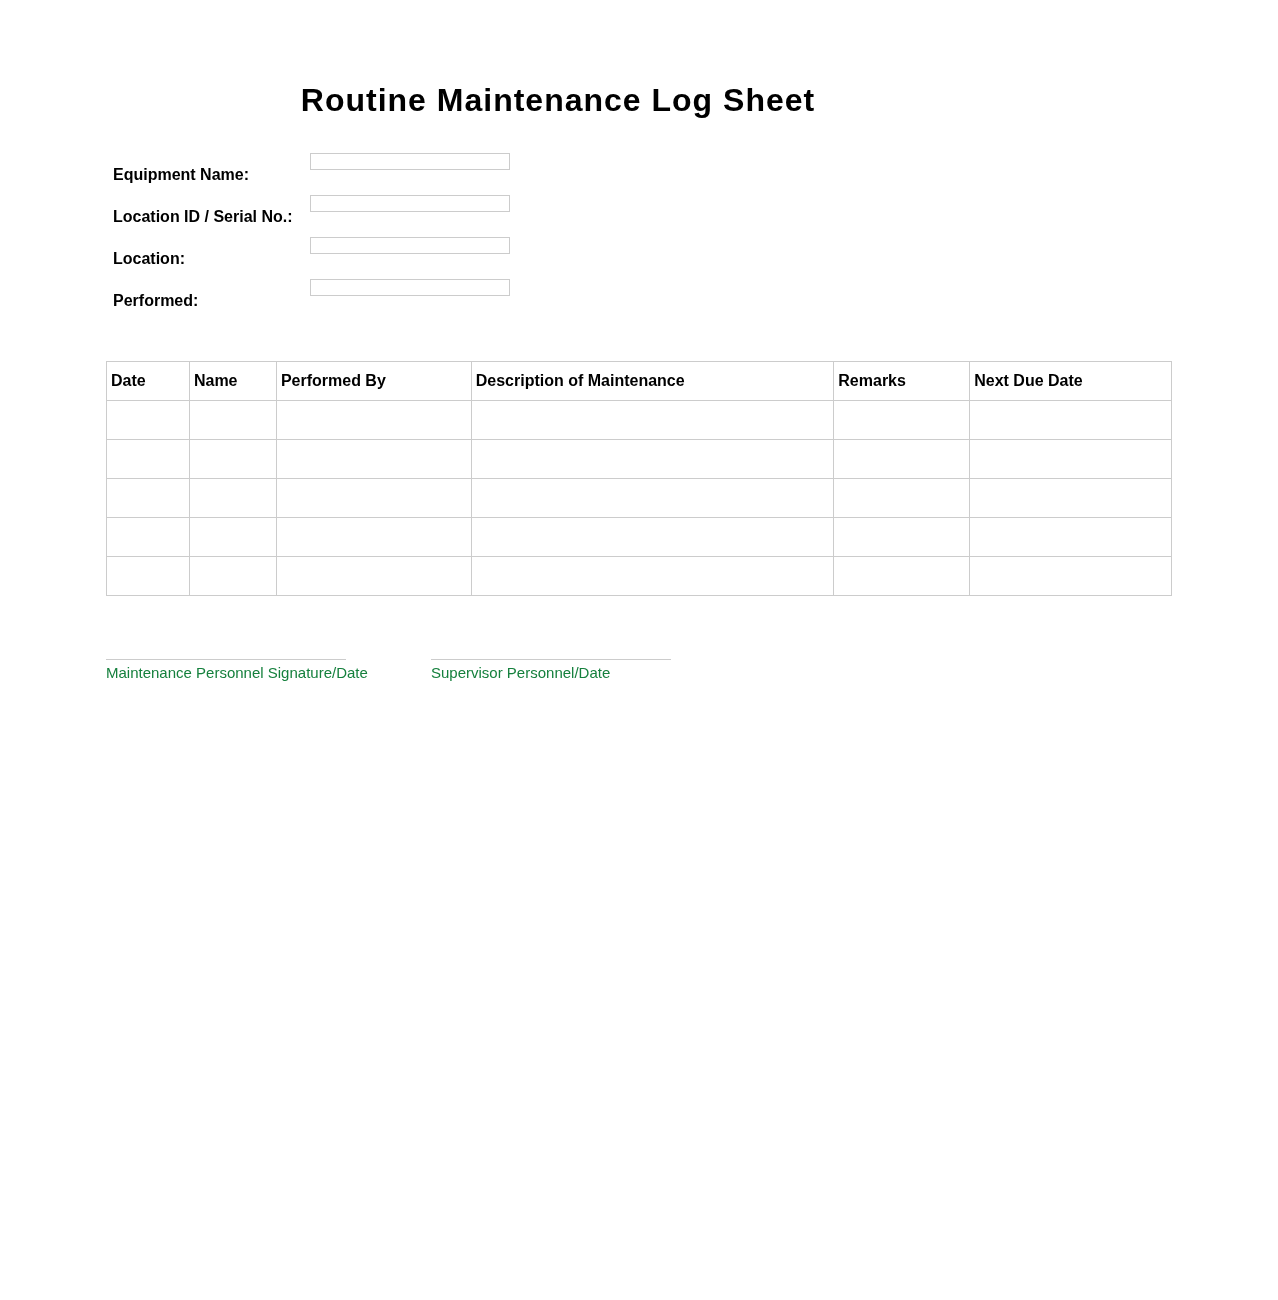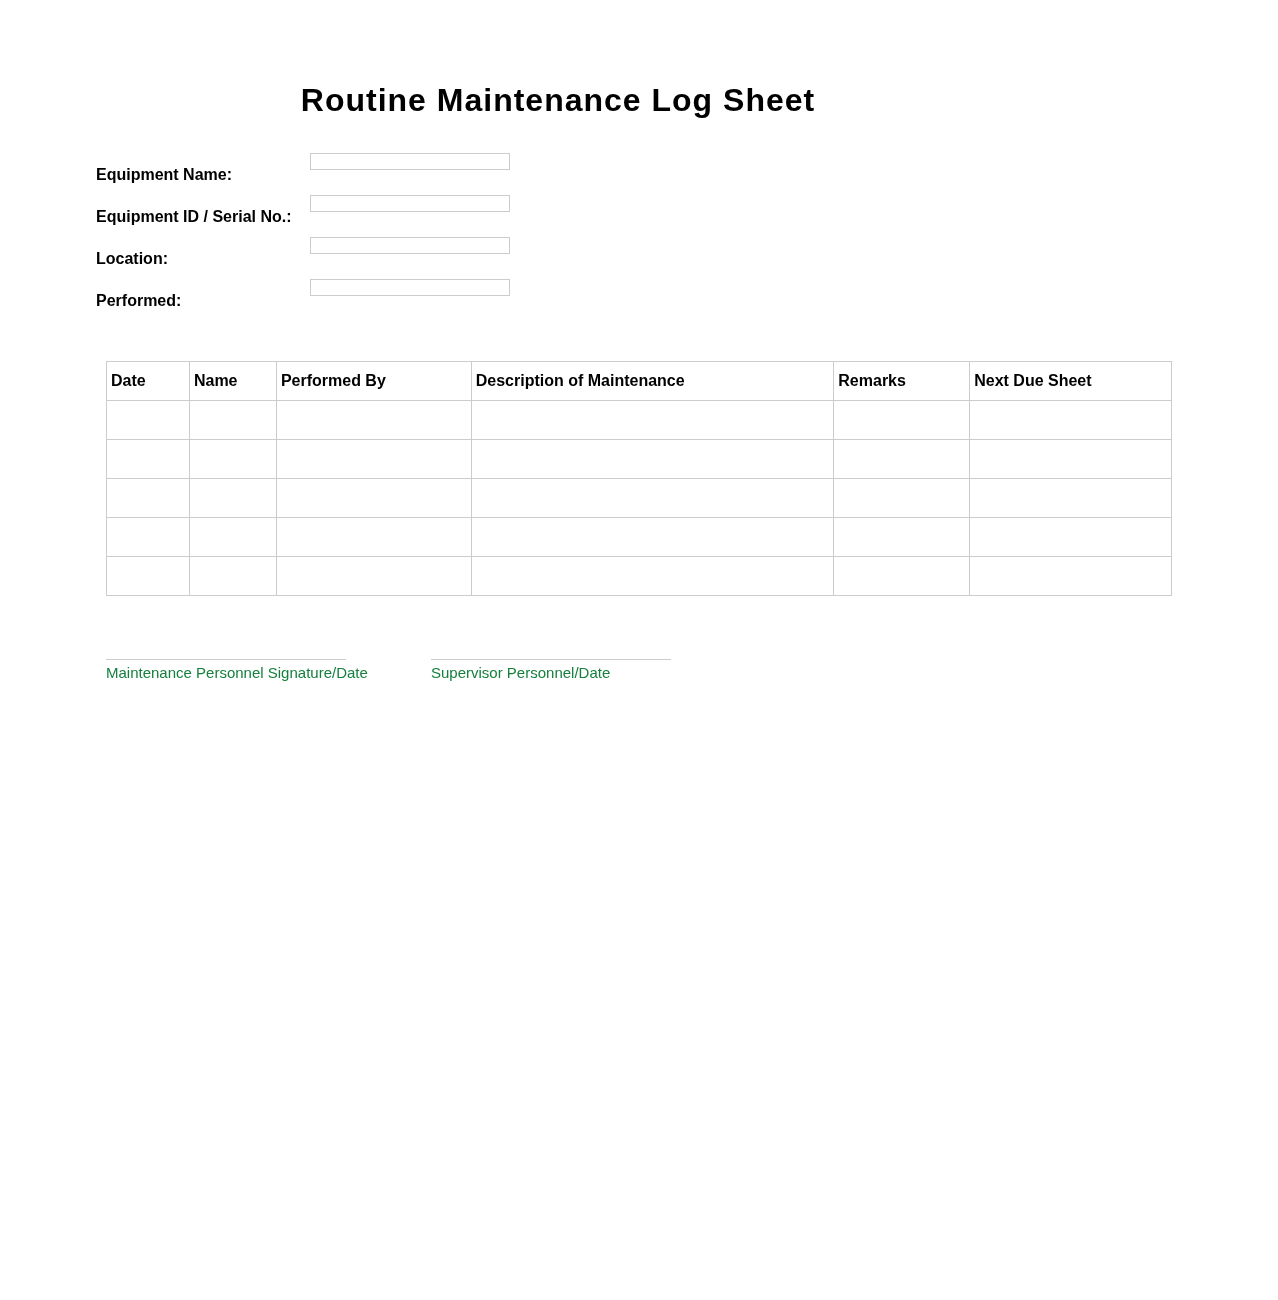--- a/index.html
+++ b/index.html
@@ -1,34 +1,34 @@
 <!DOCTYPE html>
 <html><head>
   <meta charset="utf-8">
   <style>
     html, body { margin: 0; padding: 0; background: #ffffff; }
     body { width: 1278px; height: 1300px; position: relative; font-family: "Liberation Sans", sans-serif; color: #000; }
     .title { position: absolute; left: 0; width: 1116px; top: 82px; text-align: center; font-size: 32px; font-weight: bold; letter-spacing: 1px; margin: 0; }
-    .field-label { position: absolute; left: 96px; font-size: 16px; font-weight: bold; }
+    .field-label { position: absolute; left: 113px; font-size: 16px; font-weight: bold; }
     .field-input { position: absolute; left: 310px; width: 198px; height: 15px; border: 1px solid #cccccc; background: #fff; padding: 0; margin: 0; box-sizing: content-box; }
     table.log { position: absolute; left: 106px; top: 361px; width: 1066px; border-collapse: collapse; }
     table.log th, table.log td { border: 1px solid #cccccc; height: 38px; padding: 0 4px; text-align: left; font-size: 16px; }
     table.log th { font-weight: bold; }
     .sig { position: absolute; top: 659px; width: 240px; border-top: 1px solid #cccccc; }
     .sig-label { position: absolute; top: 664px; font-size: 15px; color: #15803d; white-space: nowrap; }
   </style>
 </head>
 <body>
 
 <h1 class="title">Routine Maintenance Log Sheet</h1>
 
 <div class="field-label" style="top:166px">Equipment Name:</div>
 <input class="field-input" style="top: 153px;" type="text" value="">
 
-<div class="field-label" style="top:208px">Equipment ID / Serial No.:</div>
+<div class="field-label" style="top:208px">Location ID / Serial No.:</div>
 <input class="field-input" style="top: 195px;" type="text" value="">
 
 <div class="field-label" style="top:250px">Location:</div>
 <input class="field-input" style="top: 237px;" type="text" value="">
 
 <div class="field-label" style="top:292px">Performed:</div>
 <input class="field-input" style="top: 279px;" type="text" value="">
 
 <table class="log">
   <colgroup>
@@ -39,21 +39,21 @@
       <col style="width:136px">
       <col style="width:202px">
   </colgroup>
   <thead>
     <tr>
       <th>Date</th>
       <th>Name</th>
       <th>Performed By</th>
       <th>Description of Maintenance</th>
       <th>Remarks</th>
-      <th>Next Due Sheet</th>
+      <th>Next Due Date</th>
     </tr>
   </thead>
   <tbody>
     <tr>
       <td></td>
       <td></td>
       <td></td>
       <td></td>
       <td></td>
       <td></td>

